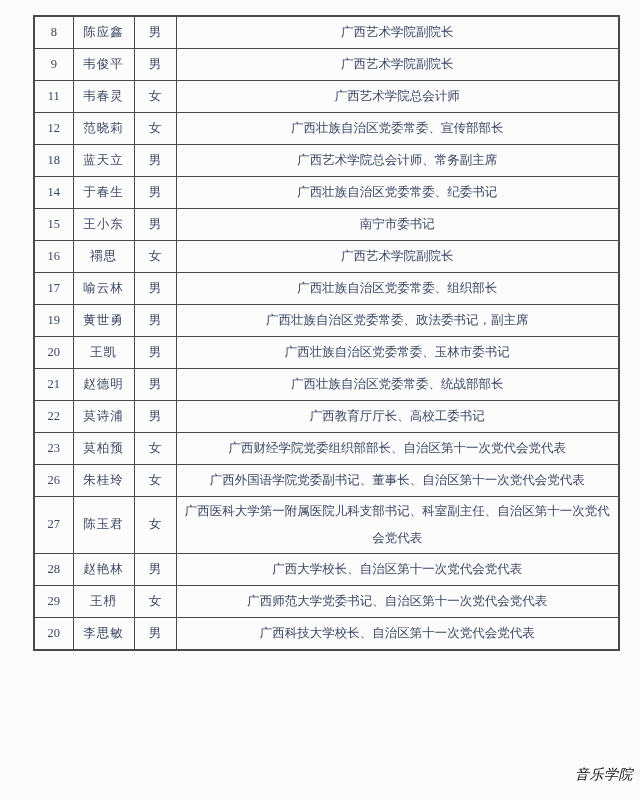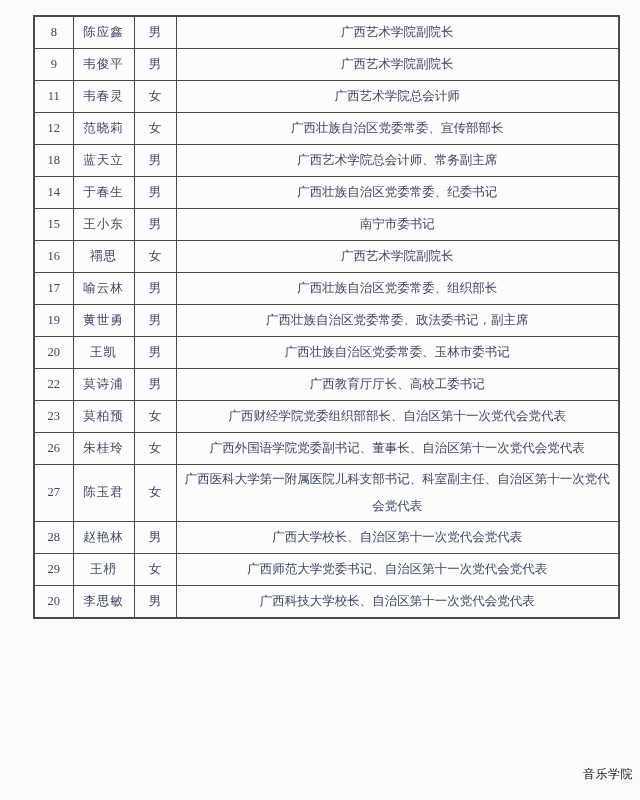--- a/index.html
+++ b/index.html
@@ -42,23 +42,24 @@
     font-size: 13px;
     color: #3e3e3e;
     font-family: "Liberation Serif", serif;
   }
   td.col-name { letter-spacing: 1px; }
   td.col-position { padding: 1px 10px; font-family: Liberation Serif, serif; }
   .footer-label {
     position: absolute;
     right: 7px;
     top: 766px;
-    font-size: 12px;
+    font-size: 14px;
     color: #111111;
     letter-spacing: 0.5px;
+    font-style: italic;
   }
 </style>
 </head>
 <body>
 
 <div class="page">
 
   <table class="roster">
     <colgroup>
       <col style="width:39px">
@@ -127,20 +128,26 @@
           <td class="col-gender">男</td>
           <td class="col-position">广西壮族自治区党委常委、政法委书记，副主席</td>
         </tr>
         <tr>
           <td class="col-no">20</td>
           <td class="col-name">王凯</td>
           <td class="col-gender">男</td>
           <td class="col-position">广西壮族自治区党委常委、玉林市委书记</td>
         </tr>
         <tr>
+          <td class="col-no">21</td>
+          <td class="col-name">赵德明</td>
+          <td class="col-gender">男</td>
+          <td class="col-position">广西壮族自治区党委常委、统战部部长</td>
+        </tr>
+        <tr>
           <td class="col-no">22</td>
           <td class="col-name">莫诗浦</td>
           <td class="col-gender">男</td>
           <td class="col-position">广西教育厅厅长、高校工委书记</td>
         </tr>
         <tr>
           <td class="col-no">23</td>
           <td class="col-name">莫柏预</td>
           <td class="col-gender">女</td>
           <td class="col-position">广西财经学院党委组织部部长、自治区第十一次党代会党代表</td>

